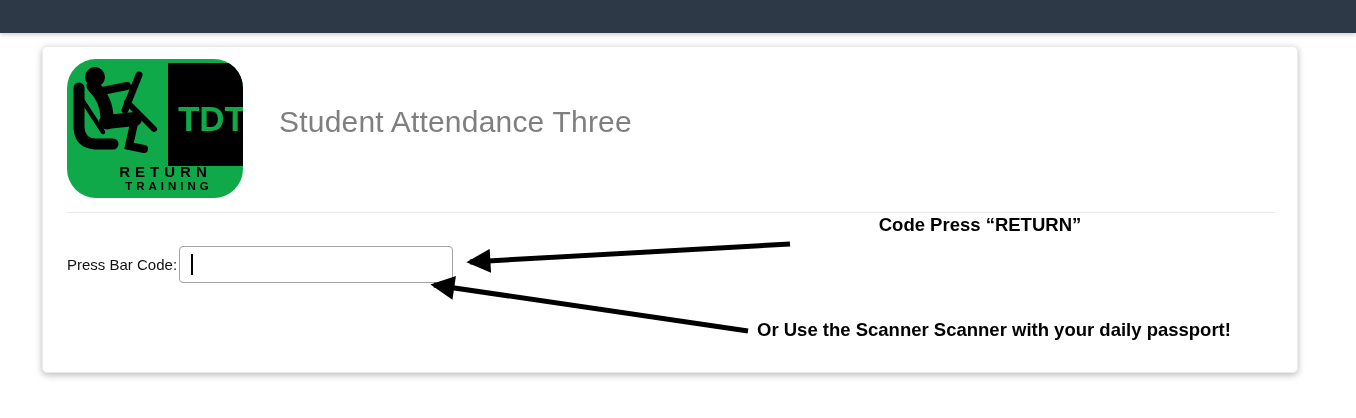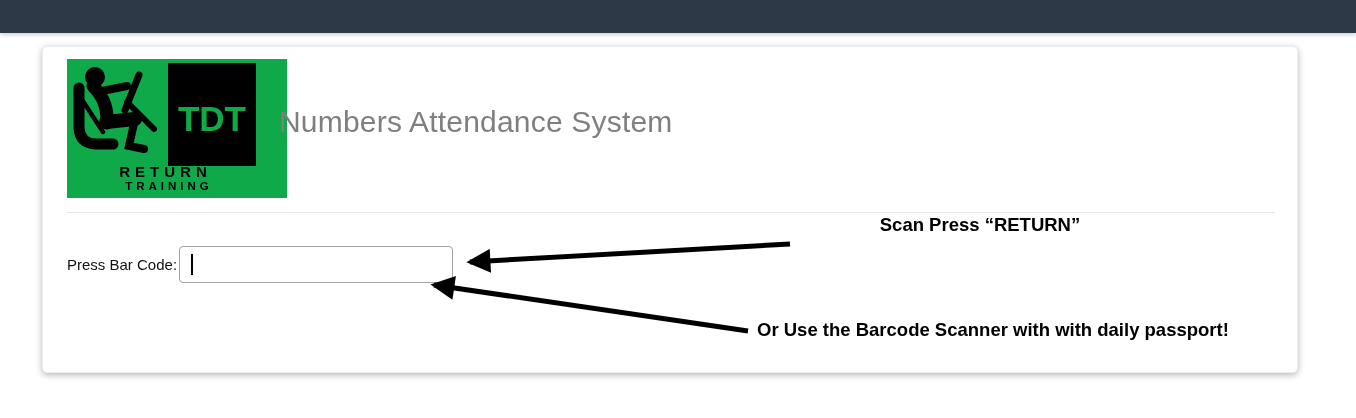--- a/index.html
+++ b/index.html
@@ -29,23 +29,24 @@
     background: #ffffff;
     border: 1px solid #ececec;
     border-radius: 5px;
     box-shadow: 0 2px 7px rgba(0,0,0,0.28);
   }
 
   
   .logo {
     position: absolute;
     left: 24px; top: 12px;
-    width: 220px; height: 139px;
+    width: 176px; height: 139px;
     background: var(--logo_green, #0fa94a);
     overflow: hidden;
+    border-radius: 29px;
   }
   .logo .person {
     position: absolute;
     left: 2px; top: 3px;
     width: 100px; height: 104px;
   }
   .logo .tdt-square {
     position: absolute;
     left: 101px; top: 4px;
     width: 88px; height: 103px;
@@ -177,34 +178,34 @@
 
         <circle cx="26" cy="15" r="10" fill="#000"></circle>
       </svg>
       <div class="tdt-square">
         <span>TDT</span>
       </div>
       <div class="safety">RETURN</div>
       <div class="training">TRAINING</div>
     </div>
 
-    <div class="page-title">Numbers Attendance System</div>
+    <div class="page-title">Student Attendance Three</div>
 
     <div class="divider"></div>
 
     <label class="form-label">Press Bar Code:</label>
     <input class="barcode-input" type="text" value="" style="">
     <div class="caret"></div>
 
   </div>
 
   <div class="annotation top-note">
-    <div>Scan Press “RETURN”</div>
+    <div>Code Press “RETURN”</div>
   </div>
-  <div class="annotation bottom-note">Or Use the Barcode Scanner with with daily passport!</div>
+  <div class="annotation bottom-note">Or Use the Scanner Scanner with your daily passport!</div>
 
   <svg class="arrows" viewBox="0 0 1356 418" xmlns="http://www.w3.org/2000/svg">
     <defs>
       <marker id="ah" viewBox="0 0 10 10" refX="8.5" refY="5" markerWidth="5.4" markerHeight="4.8" orient="auto">
         <path d="M0,0 L10,5 L0,10 z" fill="#000"></path>
       </marker>
     </defs>
     <line x1="790" y1="244" x2="470" y2="262" stroke="#000" stroke-width="5" marker-end="url(#ah)"></line>
     <line x1="748" y1="331" x2="434" y2="285" stroke="#000" stroke-width="5" marker-end="url(#ah)"></line>
   </svg>

